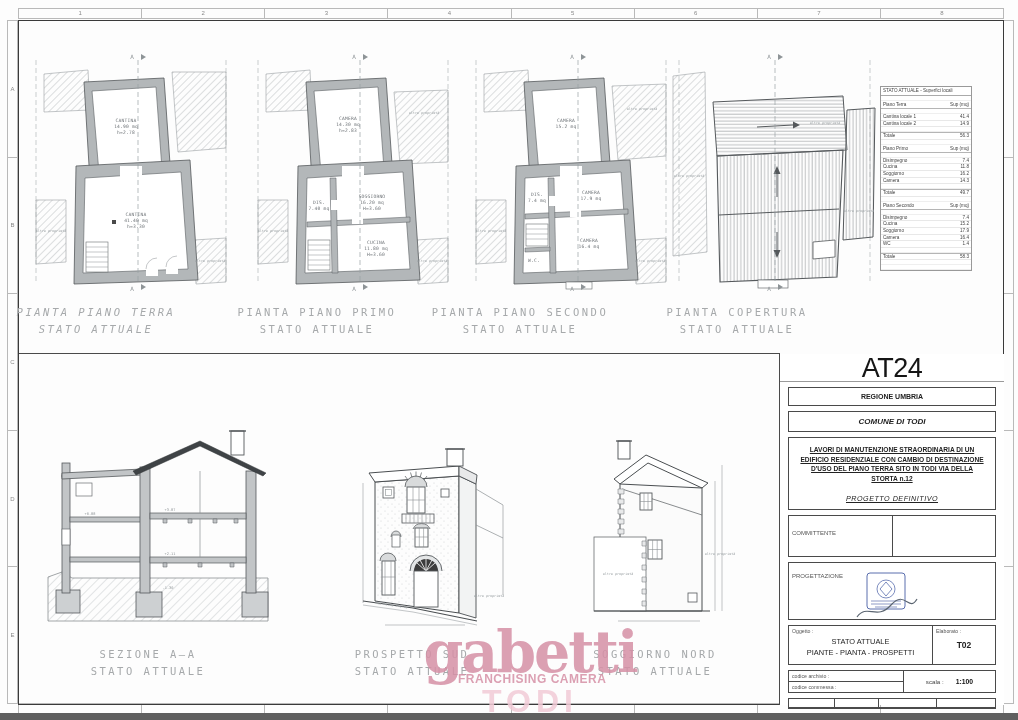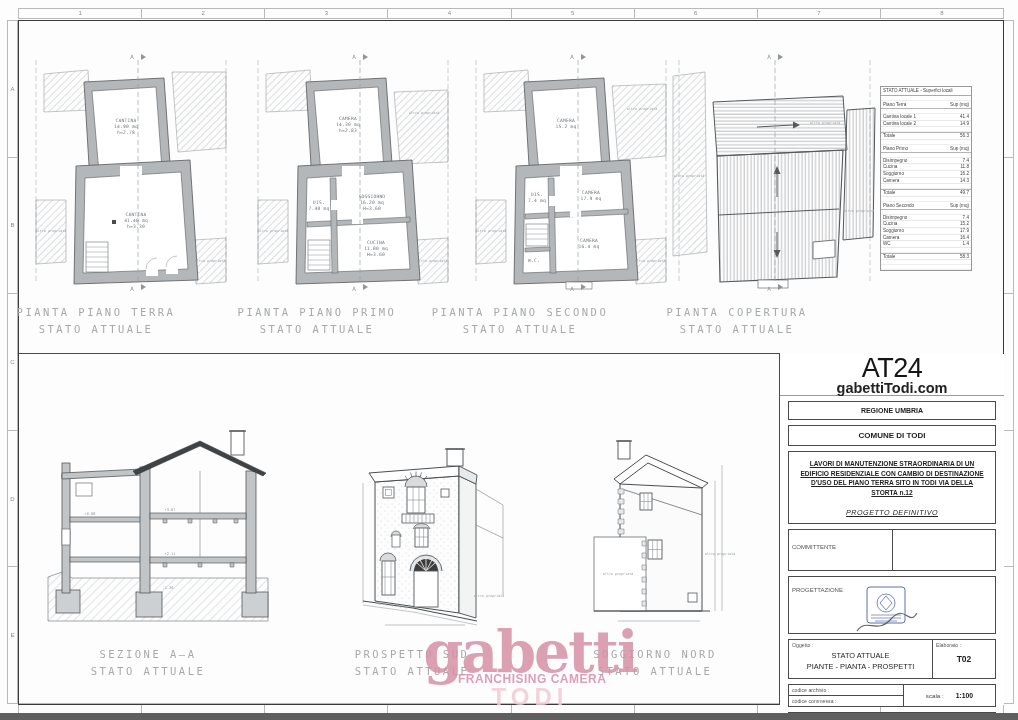--- a/index.html
+++ b/index.html
@@ -54,21 +54,21 @@
   .tb-scala b{font-size:6.8px;color:#111;}
   .revgrid{display:grid;grid-template-columns:46px 1fr 58px 58px;border:1px solid #4a4a4a;
            margin:5px 8px 0 8px;font-size:5.4px;color:#333;text-align:center;}
   .revgrid div{border-right:1px solid #4a4a4a;border-bottom:1px solid #4a4a4a;height:8.5px;line-height:8.5px;}
   .revgrid div:nth-child(4n){border-right:none;}
   
   .wm{position:absolute;left:398px;top:626px;width:264px;text-align:center;opacity:.85;z-index:5;}
   .wm-brand{font-family:"DejaVu Serif",serif;font-weight:bold;font-size:57px;line-height:52px;
             color:#d document;color:#d690a6;letter-spacing:-2px;}
   .wm-tag{font-size:12px;font-weight:bold;color:#d690a6;letter-spacing:.5px;margin:-6px 0 0 60px;text-align:left;}
-  .wm-city{font-size:24px;font-weight:bold;color:#f2cbd7;letter-spacing:5px;margin-top:-3px;}
+  .wm-city{font-size:32px;font-weight:bold;color:#f2cbd7;letter-spacing:5px;margin-top:-3px;}
   svg{position:absolute;overflow:visible;}
   svg text{font-family:"DejaVu Sans Mono",monospace;}
   .rm{font-size:4.6px;fill:#6f7478;text-anchor:middle;letter-spacing:.2px;}
   .tiny{font-size:3.4px;fill:#9aa0a3;text-anchor:middle;}
   .lvl{font-size:3.6px;fill:#8e9497;text-anchor:middle;}
   .mark{font-size:6px;fill:#8e9497;text-anchor:middle;}
 </style>
 </head>
 <body>
 
@@ -350,21 +350,21 @@
     </div>
   <div class="st-gap"></div>
   <div class="st-row st-tot">
       <span>Totale</span>
       <span>58.3</span>
     </div>
   <div class="st-gap"></div>
     <div class="st-gap"></div>
 </div>
 
-<div class="dlabel" style="left:96px;top:304px;">
+<div class="dlabel" style="left:96px;top:304px;font-style:italic;">
   <div>PIANTA PIANO TERRA</div>
   <div>STATO ATTUALE</div>
 </div>
 <div class="dlabel" style="left:317px;top:304px;">
   <div>PIANTA PIANO PRIMO</div>
   <div>STATO ATTUALE</div>
 </div>
 <div class="dlabel" style="left:520px;top:304px;">
   <div>PIANTA PIANO SECONDO</div>
   <div>STATO ATTUALE</div>
@@ -490,24 +490,23 @@
 
 <div class="wm">
   <div class="wm-brand">gabetti</div>
   <div class="wm-tag">FRANCHISING CAMERA</div>
   <div class="wm-city">TODI</div>
 </div>
 
 <div class="tblock">
   <div class="tb-logo">
     <div class="tb-code">AT24</div>
-    <div class="tb-site">gabettiTodi.com</div>
   </div>
   <div class="tb-box tb-center" style="height:17px;line-height:17px;font-size:7px;">REGIONE UMBRIA</div>
-  <div class="tb-box tb-center" style="height:19px;line-height:19px;font-size:8px;">COMUNE DI TODI</div>
+  <div class="tb-box tb-center" style="height:19px;line-height:19px;font-size:8px;font-style:italic;">COMUNE DI TODI</div>
   <div class="tb-box">
     <div class="tb-works">LAVORI DI MANUTENZIONE STRAORDINARIA DI UN EDIFICIO RESIDENZIALE CON CAMBIO DI DESTINAZIONE D'USO DEL PIANO TERRA SITO IN TODI VIA DELLA STORTA n.12</div>
     <div class="tb-works tb-phase" style="padding-top:0;">PROGETTO DEFINITIVO</div>
   </div>
   <div class="tb-box" style="height:40px;">
     <span class="tb-small-label" style="font-size:6px;top:14px;">COMMITTENTE</span>
     <div style="position:absolute;left:50%;top:0;bottom:0;border-left:1px solid #4a4a4a;"></div>
   </div>
   <div class="tb-box" style="height:56px;">
     <span class="tb-small-label" style="font-size:6px;top:10px;">PROGETTAZIONE</span>

